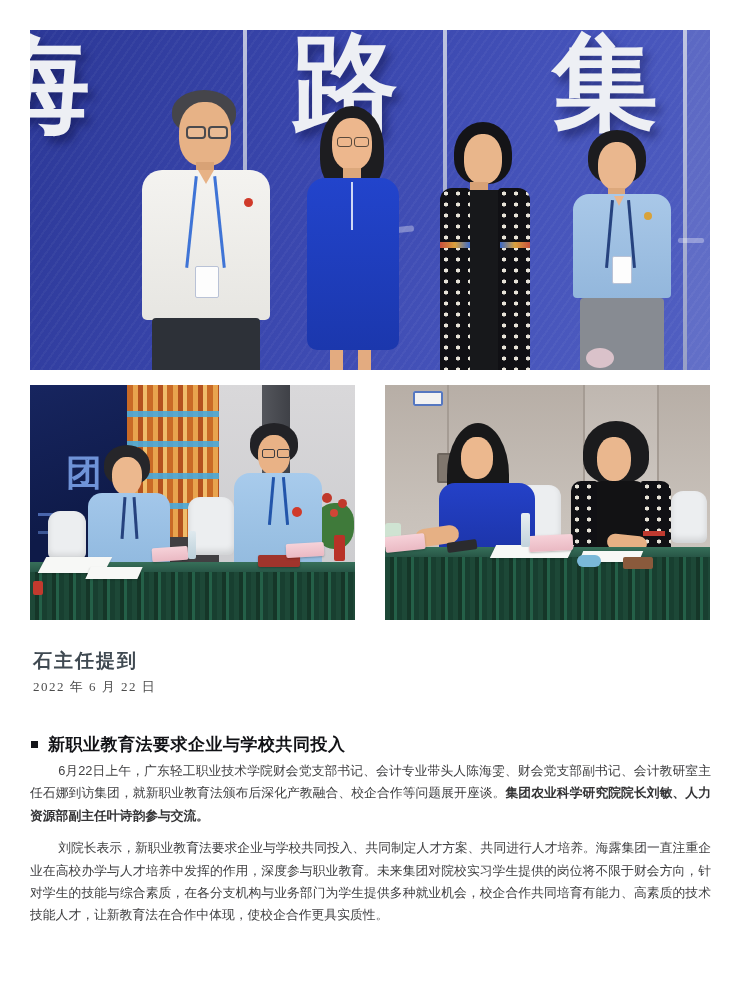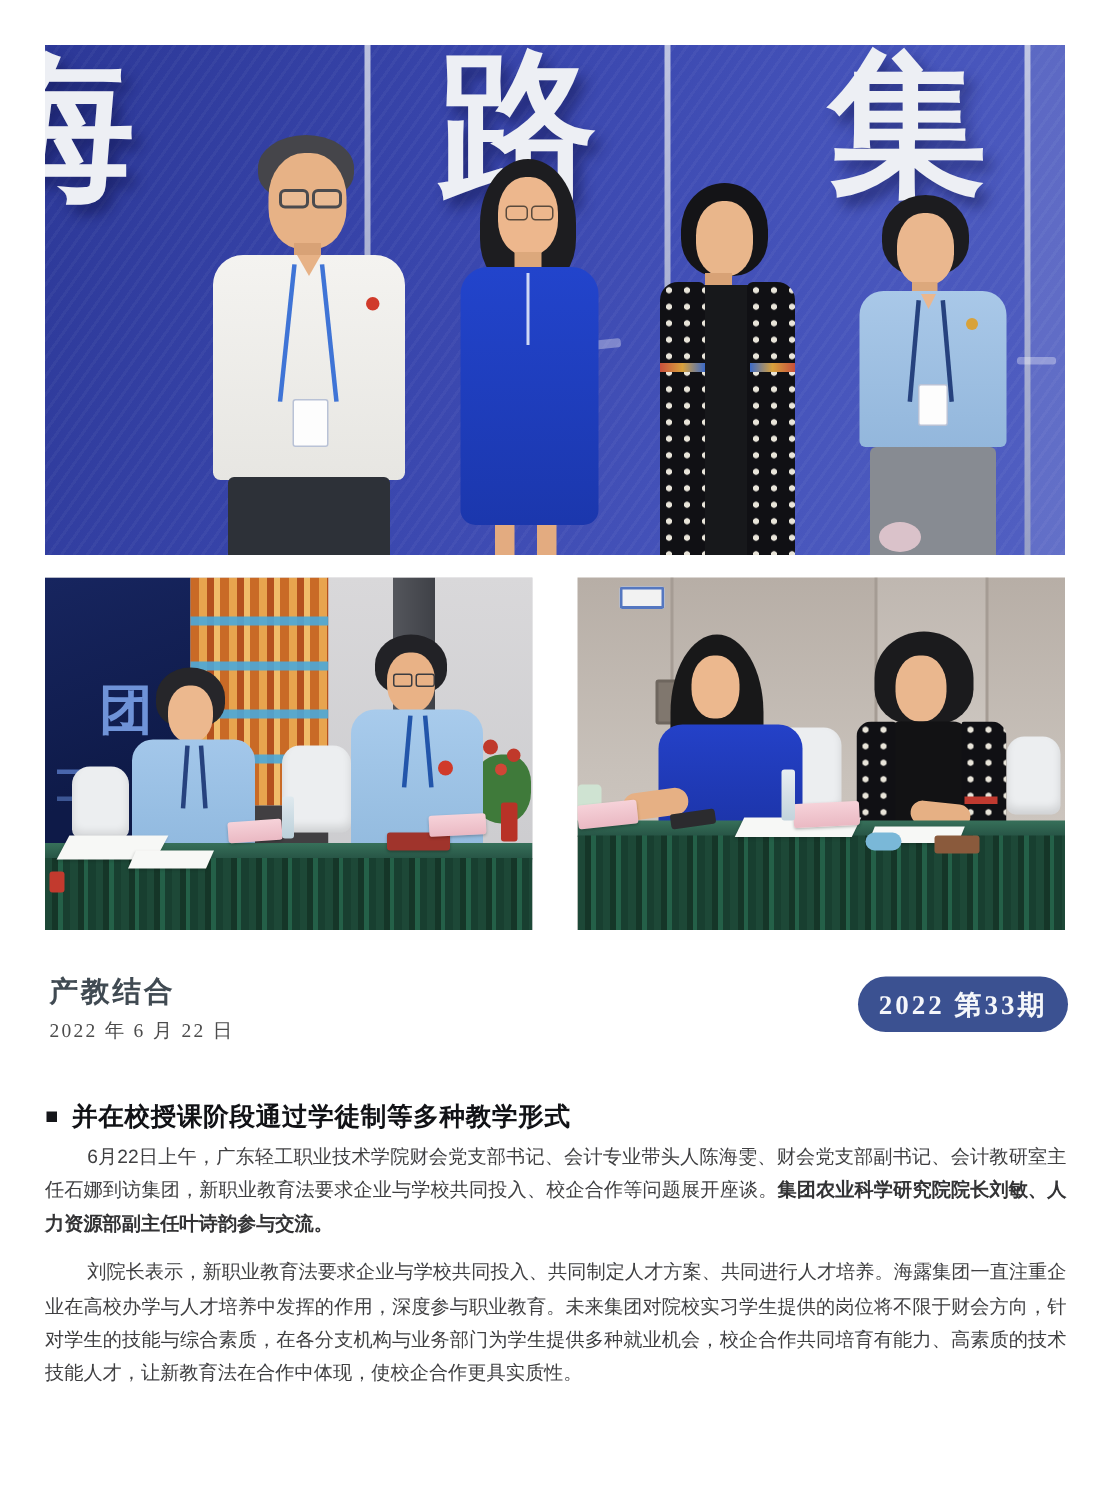--- a/index.html
+++ b/index.html
@@ -212,27 +212,26 @@
     <div class="paper" style="left:108px;top:160px;width:78px;height:13px;transform:skewX(-26deg)"></div>
     <div class="paper" style="left:196px;top:166px;width:60px;height:11px;transform:skewX(-22deg)"></div>
     <div class="namecard" style="left:0px;top:150px;width:40px;height:16px;transform:rotate(-6deg)"></div>
     <div class="namecard" style="left:144px;top:150px;width:44px;height:16px;transform:rotate(-3deg)"></div>
     <div class="abs" style="left:136px;top:128px;width:9px;height:34px;background:linear-gradient(180deg,#e8eef2,#c2d3dc);border-radius:2px"></div>
     <div class="abs" style="left:62px;top:156px;width:30px;height:10px;background:#2b2b2e;border-radius:2px;transform:rotate(-8deg)"></div>
     <div class="abs" style="left:192px;top:170px;width:24px;height:12px;background:#7ab8d8;border-radius:6px"></div>
     <div class="abs" style="left:238px;top:172px;width:30px;height:12px;background:#8a5a3c;border-radius:2px"></div>
   </div>
 
-  <div class="dept">产教结合</div>
+  <div class="dept">石主任提到</div>
   <div class="date">2022 年 6 月 22 日</div>
-  <div class="badge">2022 第33期</div>
 
   <div class="headline">
     <span class="bullet"></span>
-    <span class="headline-text">并在校授课阶段通过学徒制等多种教学形式</span>
+    <span class="headline-text">新职业教育法要求企业与学校共同投入</span>
   </div>
 
   <div class="bodycopy">
-    <p><span>6月22日上午，广东轻工职业技术学院财会党支部书记、会计专业带头人陈海雯、财会党支部副书记、会计教研室主任石娜到访集团，新职业教育法要求企业与学校共同投入、校企合作等问题展开座谈。</span><span class="bold">集团农业科学研究院院长刘敏、人力资源部副主任叶诗韵参与交流。</span></p>
+    <p><span>6月22日上午，广东轻工职业技术学院财会党支部书记、会计专业带头人陈海雯、财会党支部副书记、会计教研室主任石娜到访集团，就新职业教育法颁布后深化产教融合、校企合作等问题展开座谈。</span><span class="bold">集团农业科学研究院院长刘敏、人力资源部副主任叶诗韵参与交流。</span></p>
     <p>刘院长表示，新职业教育法要求企业与学校共同投入、共同制定人才方案、共同进行人才培养。海露集团一直注重企业在高校办学与人才培养中发挥的作用，深度参与职业教育。未来集团对院校实习学生提供的岗位将不限于财会方向，针对学生的技能与综合素质，在各分支机构与业务部门为学生提供多种就业机会，校企合作共同培育有能力、高素质的技术技能人才，让新教育法在合作中体现，使校企合作更具实质性。</p>
   </div>
 
 </div>
 
 </body></html>

